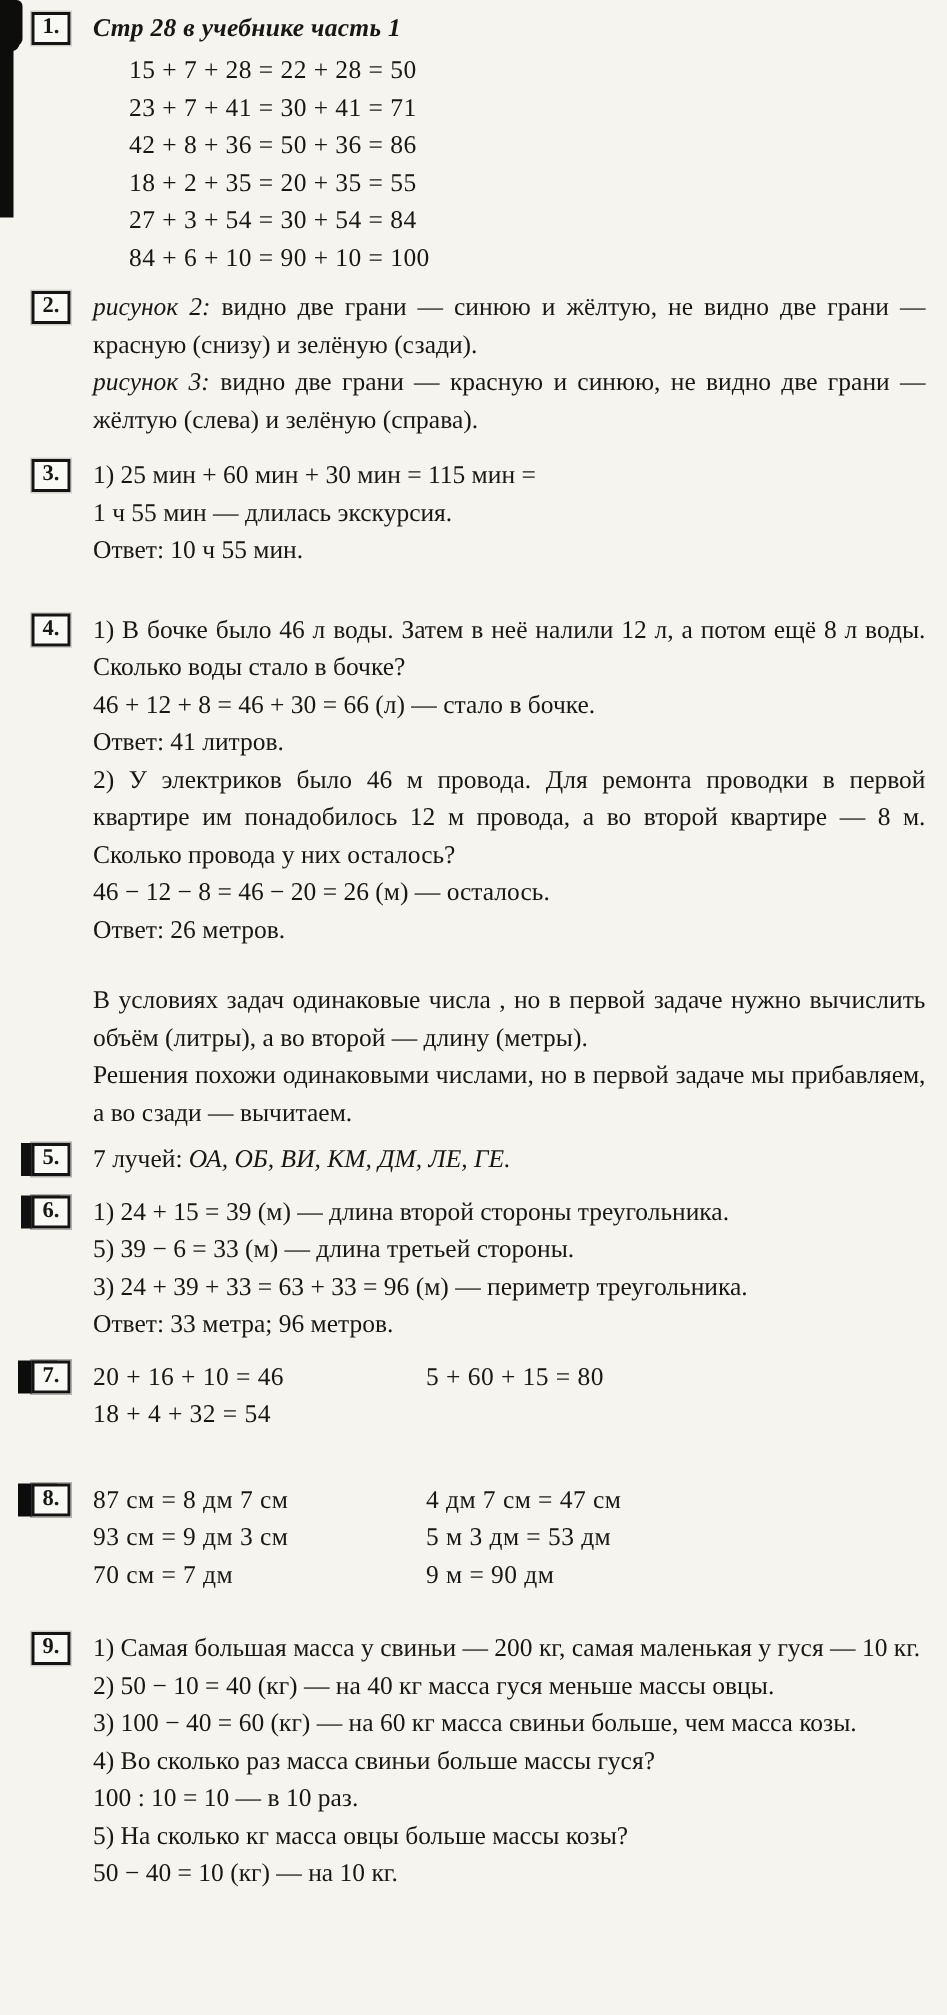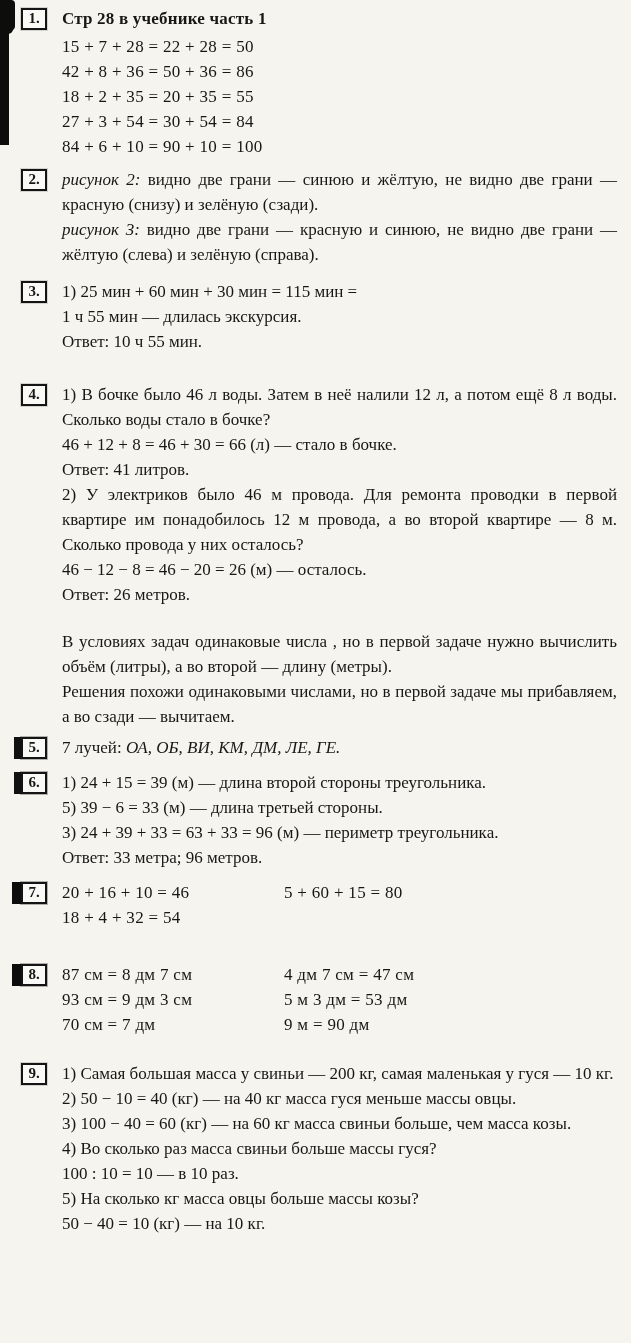--- a/index.html
+++ b/index.html
@@ -31,22 +31,22 @@
     font-size:15px;
     line-height:17px;
     text-align:center;
     background:rgba(255,255,255,.45);
     box-shadow:0 0 0 1px rgba(20,20,20,.15);
   }
   
   .sec-5 .badge, .sec-6 .badge { box-shadow:-7px 0 0 #111, 0 0 0 1px rgba(20,20,20,.3); }
   .sec-7 .badge, .sec-8 .badge { box-shadow:-9px 0 0 #0c0c0c, 0 0 0 1px rgba(20,20,20,.3); }
   .sec-body { flex:1 1 auto; font-size:17px; line-height:25px; }
-  .head { font-weight:bold; margin-bottom:3px; letter-spacing:.2px; }
-  .eq { letter-spacing:.3px; }
+  .head { font-style:italic; font-weight:bold; margin-bottom:3px; letter-spacing:.2px; }
+  .eq { letter-spacing:.3px;margin-left:24px; }
   .para { text-align:justify; }
   .ital { font-style:italic; }
   .gap { height:22px; }
   .cols { display:grid; grid-template-columns:222px 1fr; letter-spacing:.3px; }
   
   .scan-mark { position:absolute; background:#0d0d0c; }
   .scan-mark.m1 { left:0;  top:803;  width:15px; height:30px; border-radius:0 4px 4px 0; }
   .scan-mark.m2 { left:0;  top:842;  width:12px; height:28px; border-radius:0 4px 4px 0; }
   .scan-mark.m3 { left:0;  top:938;  width:9px;  height:145px; }
   .scan-mark.m4 { left:0;  top:944;  width:14px; height:32px; border-radius:0 5px 5px 0; }
@@ -60,20 +60,21 @@
 <div class="scan-mark m3"></div>
 <div class="scan-mark m4"></div>
 <div class="scan-mark m5"></div>
 
 <main id="content" class="page-content">
     <section class="section sec-1">
       <div class="badge">1.</div>
       <div class="sec-body">
         <div class="head"><span>Стр 28 в учебнике часть 1</span></div>
         <div class="eq"><span>15 + 7 + 28 = 22 + 28 = 50</span></div>
+        <div class="eq"><span>23 + 7 + 41 = 30 + 41 = 71</span></div>
         <div class="eq"><span>42 + 8 + 36 = 50 + 36 = 86</span></div>
         <div class="eq"><span>18 + 2 + 35 = 20 + 35 = 55</span></div>
         <div class="eq"><span>27 + 3 + 54 = 30 + 54 = 84</span></div>
         <div class="eq"><span>84 + 6 + 10 = 90 + 10 = 100</span></div>
       </div>
     </section>
     <section class="section sec-2">
       <div class="badge">2.</div>
       <div class="sec-body">
         <div class="para"><span class="ital">рисунок 2:</span><span> видно две грани — синюю и жёлтую, не видно две грани — красную (снизу) и зелёную (сзади).</span></div>

